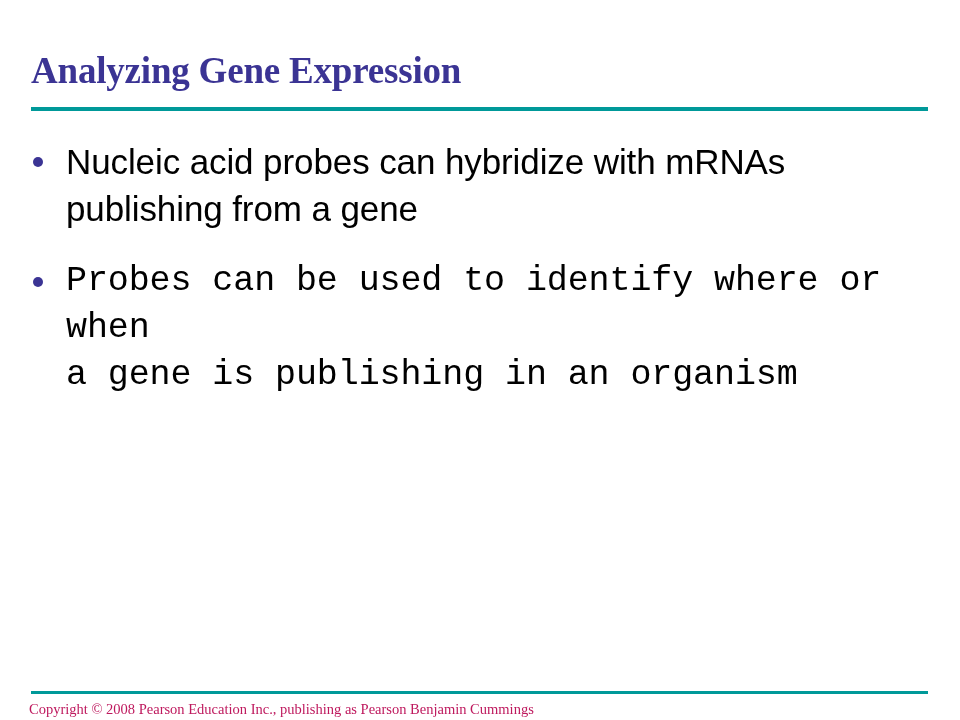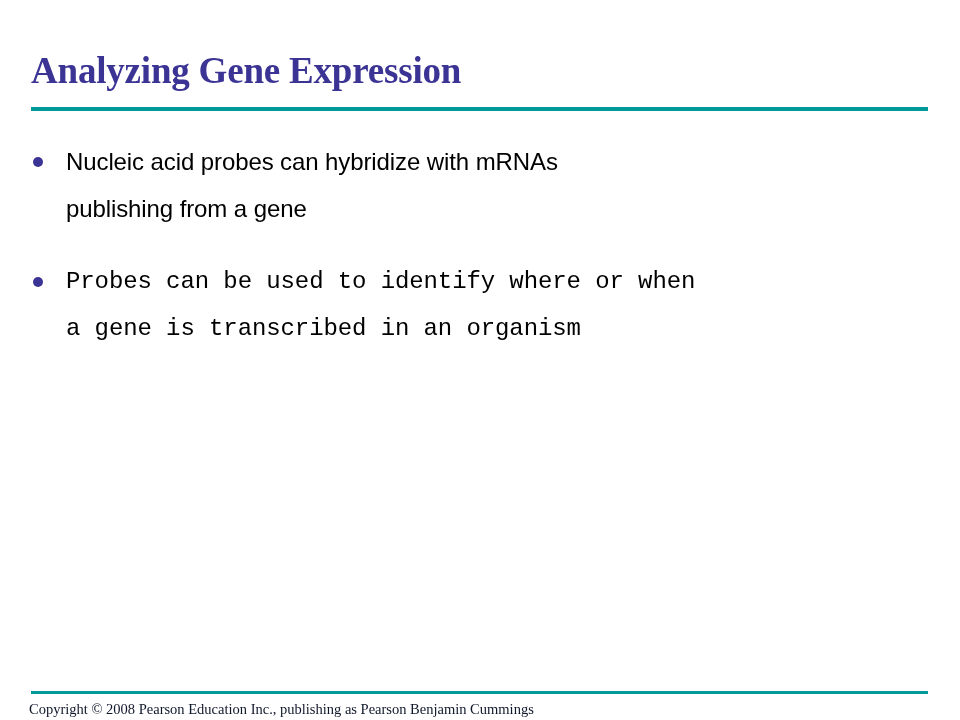--- a/index.html
+++ b/index.html
@@ -61,21 +61,21 @@
     width: 900px;
     margin: 0;
     padding: 0;
     list-style: none;
   }
   .bullet-item {
     position: relative;
     padding-left: 38px;
     margin: 0 0 26px 0;
     font-family: "Liberation Sans", "DejaVu Sans", sans-serif;
-    font-size: 24px;
+    font-size: 35px;
     line-height: 47px;
     color: #000000;
     letter-spacing: -0.1px;
   }
   .bullet-item:last-child {
     margin-bottom: 0;
     font-family: Liberation Mono, monospace;
   }
   .bullet-dot {
     position: absolute;
@@ -94,21 +94,21 @@
   }
 
   
   .footer {
     position: absolute;
     left: 29px;
     top: 688px;
     font-family: "Liberation Serif", "DejaVu Serif", serif;
     font-size: 14.5px;
     line-height: 18px;
-    color: #0f172a;
+    color: #be185d;
     white-space: nowrap;
   }
 </style>
 </head>
 <body>
 
 <div class="slide">
 
   <h1 class="slide-title">Analyzing Gene Expression</h1>
 
@@ -121,21 +121,21 @@
       <span class="bullet-text">
         <span class="l1">Nucleic acid probes can hybridize with mRNAs</span>
         <span class="l2">publishing from a gene</span>
       </span>
     </li>
 
     <li class="bullet-item">
       <span class="bullet-dot"></span>
       <span class="bullet-text">
         <span class="l1">Probes can be used to identify where or when</span>
-        <span class="l2">a gene is transcribed in an organism</span>
+        <span class="l2">a gene is publishing in an organism</span>
       </span>
     </li>
 
   </ul>
 
   <div class="rule rule-bottom"></div>
 
   <div class="footer">Copyright © 2008 Pearson Education Inc., publishing as Pearson Benjamin Cummings</div>
 
 </div>

